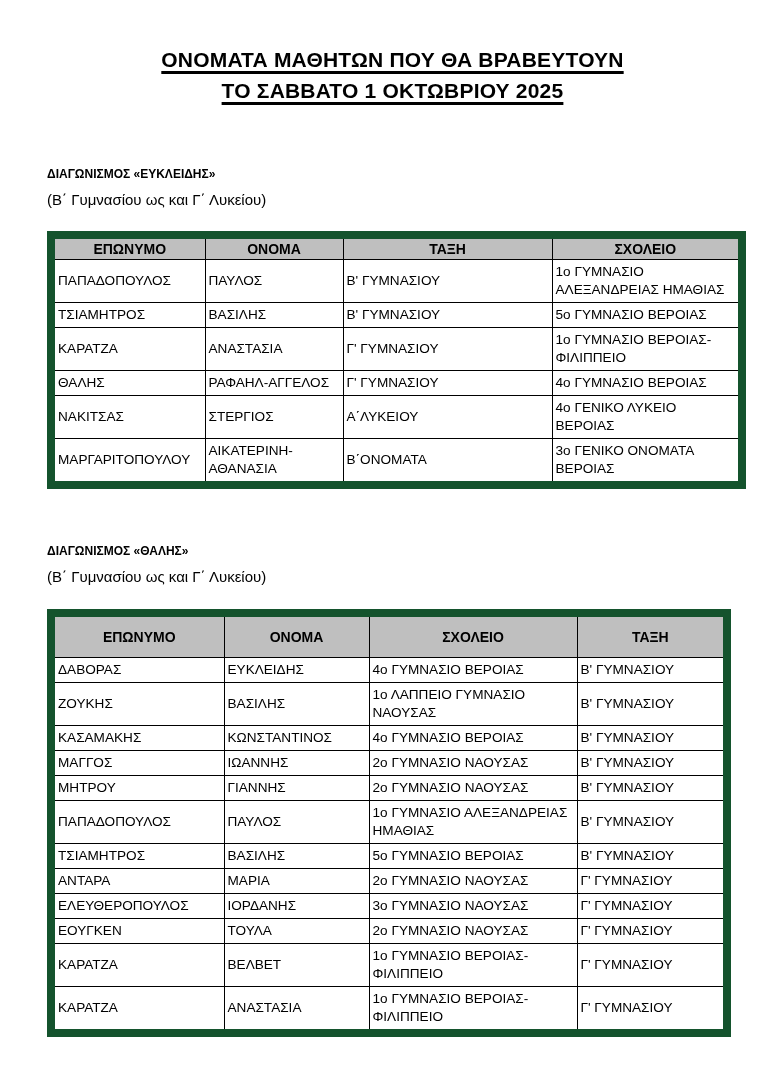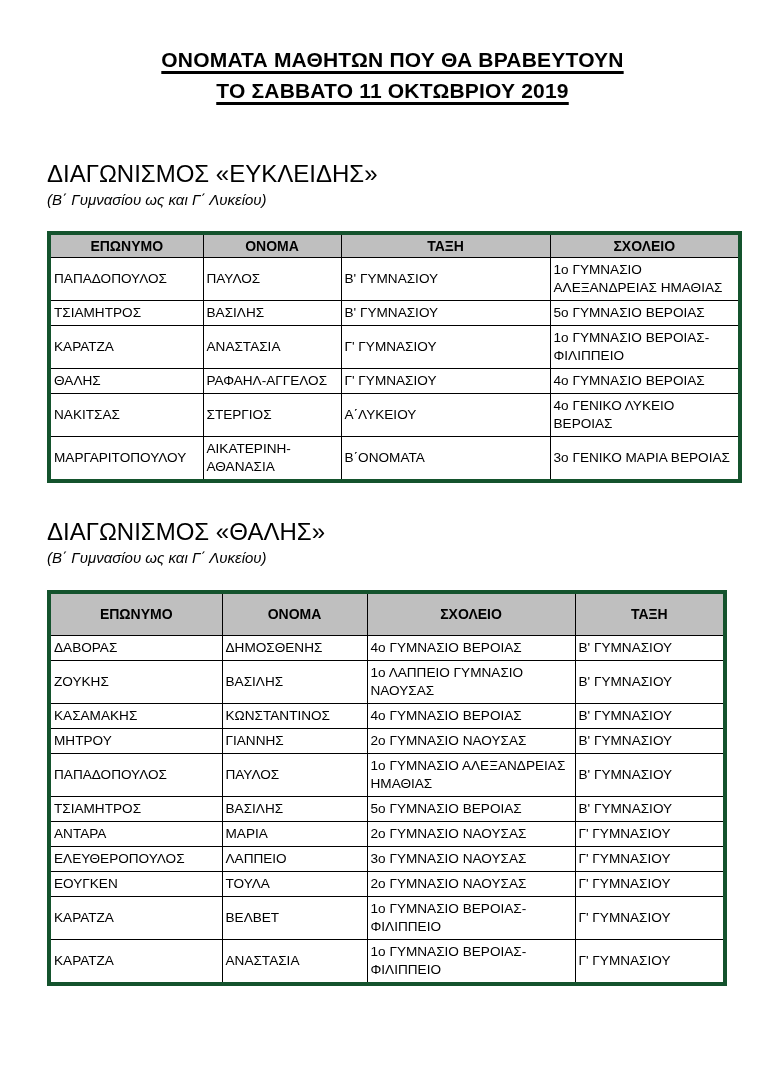--- a/index.html
+++ b/index.html
@@ -21,27 +21,27 @@
     line-height: 31px;
     letter-spacing: 0.2px;
   }
   .title-line > span {
     text-decoration: underline;
     text-decoration-thickness: 2.5px;
     text-underline-offset: 4px;
   }
 
   .section-1 { margin-top: 56px; }
-  .section-2 { margin-top: 37px; }
-  .section-heading { font-size: 24px; font-weight: normal; line-height: 24px; }
-  .section-sub { font-size: 15px; line-height: 19px; margin-top: 4px; font-style: italic; }
+  .section-2 { margin-top: 50px; }
+  .section-heading { font-size: 12px; font-weight: bold; line-height: 24px; }
+  .section-sub { font-size: 15px; line-height: 19px; margin-top: 4px; }
 
   table {
     border-collapse: collapse;
-    border: 4px solid #14532d;
+    border: 8px solid #14532d;
     table-layout: fixed;
   }
   th, td {
     border: 1px solid #000000;
     overflow: hidden;
     vertical-align: middle;
   }
   th {
     background: #bfbfbf;
     font-weight: bold;
@@ -72,21 +72,21 @@
   .table-b col:nth-child(4) { width: 150px; }
   .table-b td { height: 25px; }
 </style>
 </head>
 <body>
 
 <div class="doc">
 
   <div class="title-block">
     <span class="title-line"><span>ΟΝΟΜΑΤΑ ΜΑΘΗΤΩΝ ΠΟΥ ΘΑ ΒΡΑΒΕΥΤΟΥΝ</span></span>
-    <span class="title-line"><span>ΤΟ ΣΑΒΒΑΤΟ 11 ΟΚΤΩΒΡΙΟΥ 2019</span></span>
+    <span class="title-line"><span>ΤΟ ΣΑΒΒΑΤΟ 1 ΟΚΤΩΒΡΙΟΥ 2025</span></span>
   </div>
 
   <div class="section section-1">
     <div class="section-heading">ΔΙΑΓΩΝΙΣΜΟΣ «ΕΥΚΛΕΙΔΗΣ»</div>
     <div class="section-sub">(Β΄ Γυμνασίου ως και Γ΄ Λυκείου)</div>
     <table class="table-a">
       <colgroup>
           <col>
           <col>
           <col>
@@ -128,21 +128,21 @@
           <tr>
             <td>ΝΑΚΙΤΣΑΣ</td>
             <td>ΣΤΕΡΓΙΟΣ</td>
             <td>Α΄ΛΥΚΕΙΟΥ</td>
             <td>4ο ΓΕΝΙΚΟ ΛΥΚΕΙΟ ΒΕΡΟΙΑΣ</td>
           </tr>
           <tr>
             <td>ΜΑΡΓΑΡΙΤΟΠΟΥΛΟΥ</td>
             <td>ΑΙΚΑΤΕΡΙΝΗ-ΑΘΑΝΑΣΙΑ</td>
             <td>Β΄ΟΝΟΜΑΤΑ</td>
-            <td>3ο ΓΕΝΙΚΟ ΜΑΡΙΑ ΒΕΡΟΙΑΣ</td>
+            <td>3ο ΓΕΝΙΚΟ ΟΝΟΜΑΤΑ ΒΕΡΟΙΑΣ</td>
           </tr>
         </tbody>
     </table>
   </div>
 
   <div class="section section-2">
     <div class="section-heading">ΔΙΑΓΩΝΙΣΜΟΣ «ΘΑΛΗΣ»</div>
     <div class="section-sub">(Β΄ Γυμνασίου ως και Γ΄ Λυκείου)</div>
     <table class="table-b">
       <colgroup>
@@ -155,37 +155,43 @@
           <tr>
             <th style="background: rgb(191, 191, 191);">ΕΠΩΝΥΜΟ</th>
             <th style="background: rgb(191, 191, 191);">ΟΝΟΜΑ</th>
             <th style="background: rgb(191, 191, 191);">ΣΧΟΛΕΙΟ</th>
             <th style="background: rgb(191, 191, 191);">ΤΑΞΗ</th>
           </tr>
         </thead>
       <tbody>
           <tr>
             <td>ΔΑΒΟΡΑΣ</td>
-            <td>ΔΗΜΟΣΘΕΝΗΣ</td>
+            <td>ΕΥΚΛΕΙΔΗΣ</td>
             <td>4ο ΓΥΜΝΑΣΙΟ ΒΕΡΟΙΑΣ</td>
             <td>Β' ΓΥΜΝΑΣΙΟΥ</td>
           </tr>
           <tr>
             <td>ΖΟΥΚΗΣ</td>
             <td>ΒΑΣΙΛΗΣ</td>
             <td>1ο ΛΑΠΠΕΙΟ ΓΥΜΝΑΣΙΟ ΝΑΟΥΣΑΣ</td>
             <td>Β' ΓΥΜΝΑΣΙΟΥ</td>
           </tr>
           <tr>
             <td>ΚΑΣΑΜΑΚΗΣ</td>
             <td>ΚΩΝΣΤΑΝΤΙΝΟΣ</td>
             <td>4ο ΓΥΜΝΑΣΙΟ ΒΕΡΟΙΑΣ</td>
             <td>Β' ΓΥΜΝΑΣΙΟΥ</td>
           </tr>
           <tr>
+            <td>ΜΑΓΓΟΣ</td>
+            <td>ΙΩΑΝΝΗΣ</td>
+            <td>2ο ΓΥΜΝΑΣΙΟ ΝΑΟΥΣΑΣ</td>
+            <td>Β' ΓΥΜΝΑΣΙΟΥ</td>
+          </tr>
+          <tr>
             <td>ΜΗΤΡΟΥ</td>
             <td>ΓΙΑΝΝΗΣ</td>
             <td>2ο ΓΥΜΝΑΣΙΟ ΝΑΟΥΣΑΣ</td>
             <td>Β' ΓΥΜΝΑΣΙΟΥ</td>
           </tr>
           <tr>
             <td>ΠΑΠΑΔΟΠΟΥΛΟΣ</td>
             <td>ΠΑΥΛΟΣ</td>
             <td>1ο ΓΥΜΝΑΣΙΟ ΑΛΕΞΑΝΔΡΕΙΑΣ ΗΜΑΘΙΑΣ</td>
             <td>Β' ΓΥΜΝΑΣΙΟΥ</td>
@@ -197,21 +203,21 @@
             <td>Β' ΓΥΜΝΑΣΙΟΥ</td>
           </tr>
           <tr>
             <td>ΑΝΤΑΡΑ</td>
             <td>ΜΑΡΙΑ</td>
             <td>2ο ΓΥΜΝΑΣΙΟ ΝΑΟΥΣΑΣ</td>
             <td>Γ' ΓΥΜΝΑΣΙΟΥ</td>
           </tr>
           <tr>
             <td>ΕΛΕΥΘΕΡΟΠΟΥΛΟΣ</td>
-            <td>ΛΑΠΠΕΙΟ</td>
+            <td>ΙΟΡΔΑΝΗΣ</td>
             <td>3ο ΓΥΜΝΑΣΙΟ ΝΑΟΥΣΑΣ</td>
             <td>Γ' ΓΥΜΝΑΣΙΟΥ</td>
           </tr>
           <tr>
             <td>ΕΟΥΓΚΕΝ</td>
             <td>ΤΟΥΛΑ</td>
             <td>2ο ΓΥΜΝΑΣΙΟ ΝΑΟΥΣΑΣ</td>
             <td>Γ' ΓΥΜΝΑΣΙΟΥ</td>
           </tr>
           <tr>

